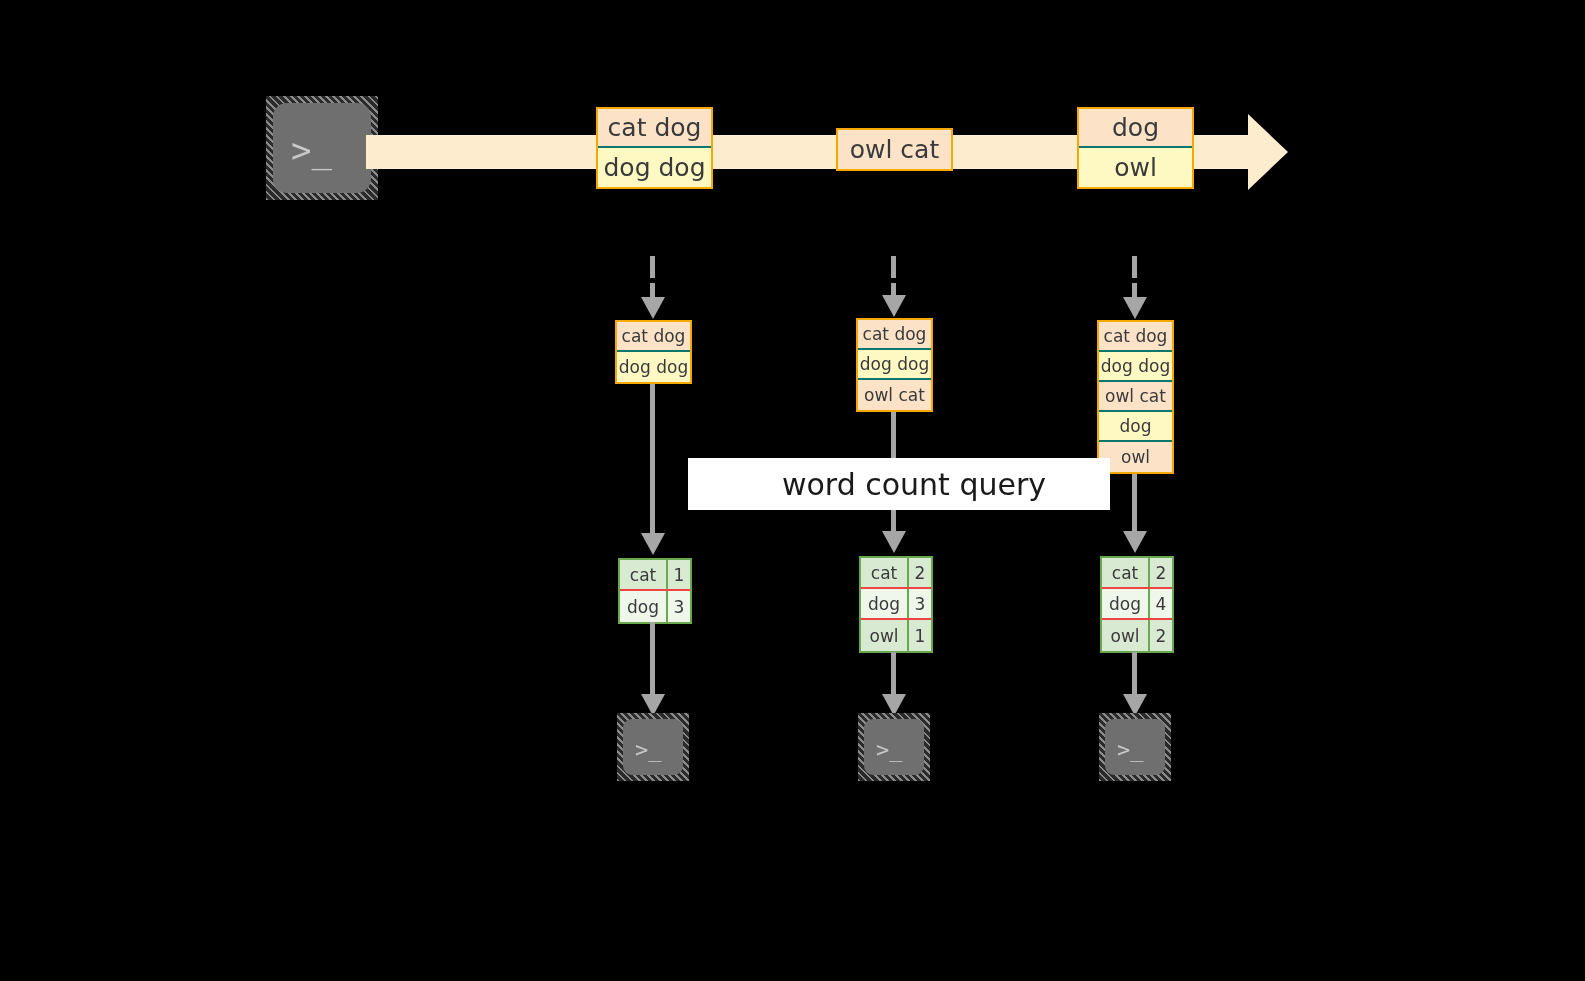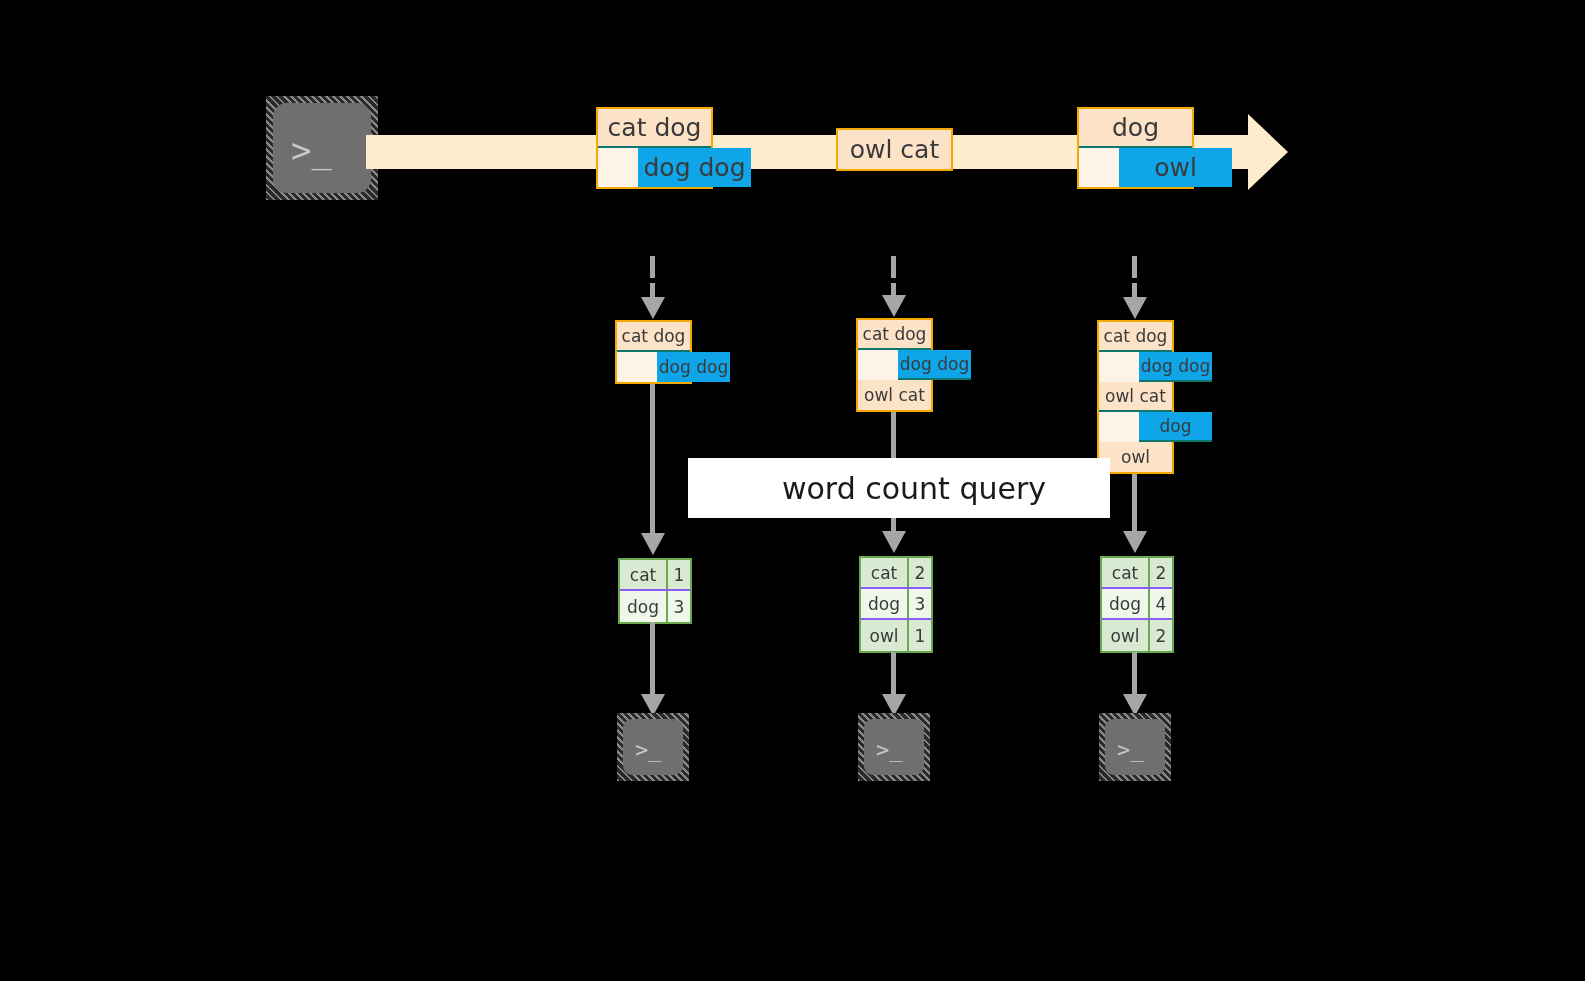--- a/index.html
+++ b/index.html
@@ -78,38 +78,38 @@
     width: 100%;
     display: flex;
     align-items: center;
     justify-content: center;
     color: #3a3a3a;
     white-space: nowrap;
     border-bottom: 2px solid #0f766e;
   }
   .obox .row:last-child { border-bottom: none; }
   .obox .row.shade { background: #fce3c8; }
-  .obox .row.plain { background: #0ea5e9; margin-left: 40px; }
+  .obox .row.plain { background: #fef9c3; }
 
   .obox.lg .row { height: 39px; font-size: 25px; }
   .obox.sm .row { height: 30px; font-size: 17px; }
 
   
   .gbox {
     position: absolute;
     box-sizing: border-box;
     border: 2px solid #6aa84f;
     background: #eef6e9;
   }
   .gbox .grow {
     box-sizing: border-box;
     display: flex;
     width: 100%;
     height: 31px;
-    border-bottom: 2px solid #8b5cf6;
+    border-bottom: 2px solid #ef4444;
   }
   .gbox .grow:last-child { border-bottom: none; }
   .gbox .grow .k,
   .gbox .grow .v {
     box-sizing: border-box;
     display: flex;
     align-items: center;
     justify-content: center;
     font-size: 17px;
     color: #3a3a3a;
@@ -280,17 +280,17 @@
 
   <div class="vline" style="left:1132px; top:652px; height:46px;"></div>
   <div class="vhead" style="left:1123px; top:694px;"></div>
 
   <div class="terminal small" style="left:1099px; top:713px;">
     <div class="screen">
       <div class="prompt">&gt;_</div>
     </div>
   </div>
 
-  <div class="query-band" style="left:688px; top:458px; width:422px; height:60px;">
+  <div class="query-band" style="left:688px; top:458px; width:422px; height:52px;">
     <span>word count query</span>
   </div>
 
 </div>
 
 </body></html>

